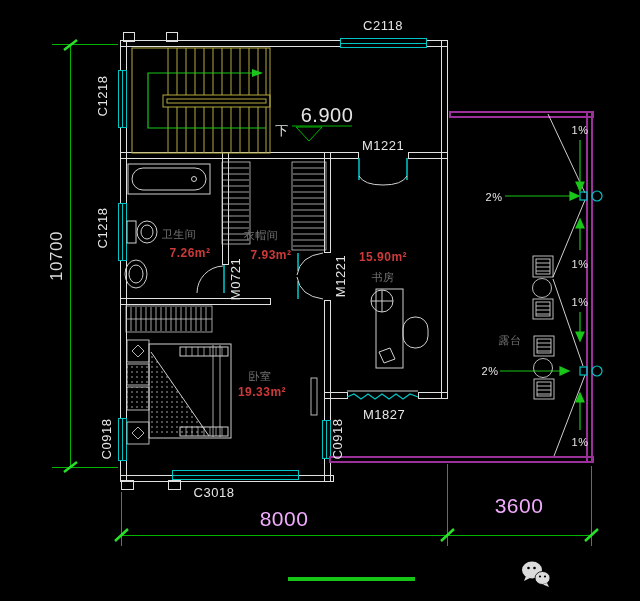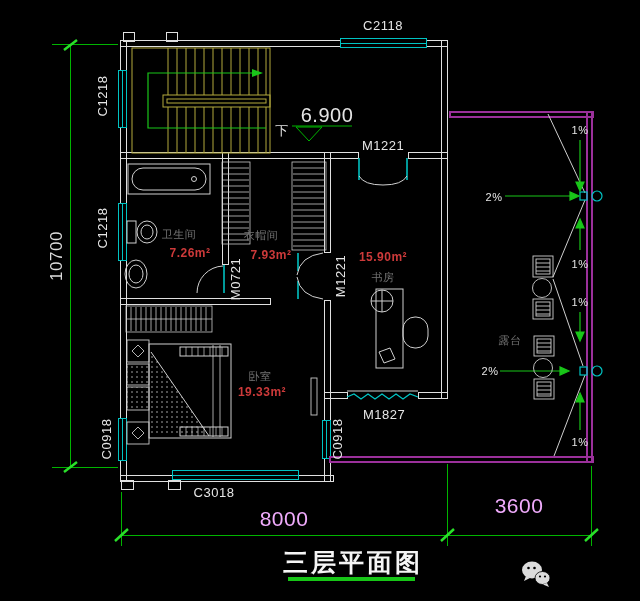--- a/index.html
+++ b/index.html
@@ -265,21 +265,20 @@
   <span class="lbl sm" style="left:580px;top:264px">1%</span>
   <span class="lbl sm" style="left:580px;top:302px">1%</span>
   <span class="lbl sm" style="left:580px;top:442px">1%</span>
   <span class="lbl sm" style="left:494px;top:197px">2%</span>
   <span class="lbl sm" style="left:490px;top:371px">2%</span>
 
   <span class="lbl rot dim-v" style="left:56px;top:256px">10700</span>
   <span class="lbl dim-big" style="left:284px;top:518px">8000</span>
   <span class="lbl dim-big" style="left:519px;top:505px">3600</span>
 
-  <span class="lbl title" style="left:353px;top:562px">三层平面图</span>
   <div class="underline"></div>
 
   <span class="wm-icon">
     <svg width="32" height="28" viewBox="0 0 32 28">
       <ellipse cx="12" cy="10" rx="10" ry="8.5" fill="#dcdcdc"></ellipse>
       <path d="M6 16 L4 21 L10 18 Z" fill="#dcdcdc"></path>
       <circle cx="8.5" cy="8" r="1.3" fill="#000"></circle>
       <circle cx="14.5" cy="8" r="1.3" fill="#000"></circle>
       <ellipse cx="22.5" cy="18" rx="7.5" ry="6.5" fill="#dcdcdc" stroke="#000" stroke-width="0.8"></ellipse>
       <path d="M27 23 L29 27 L23 24.5 Z" fill="#dcdcdc"></path>

